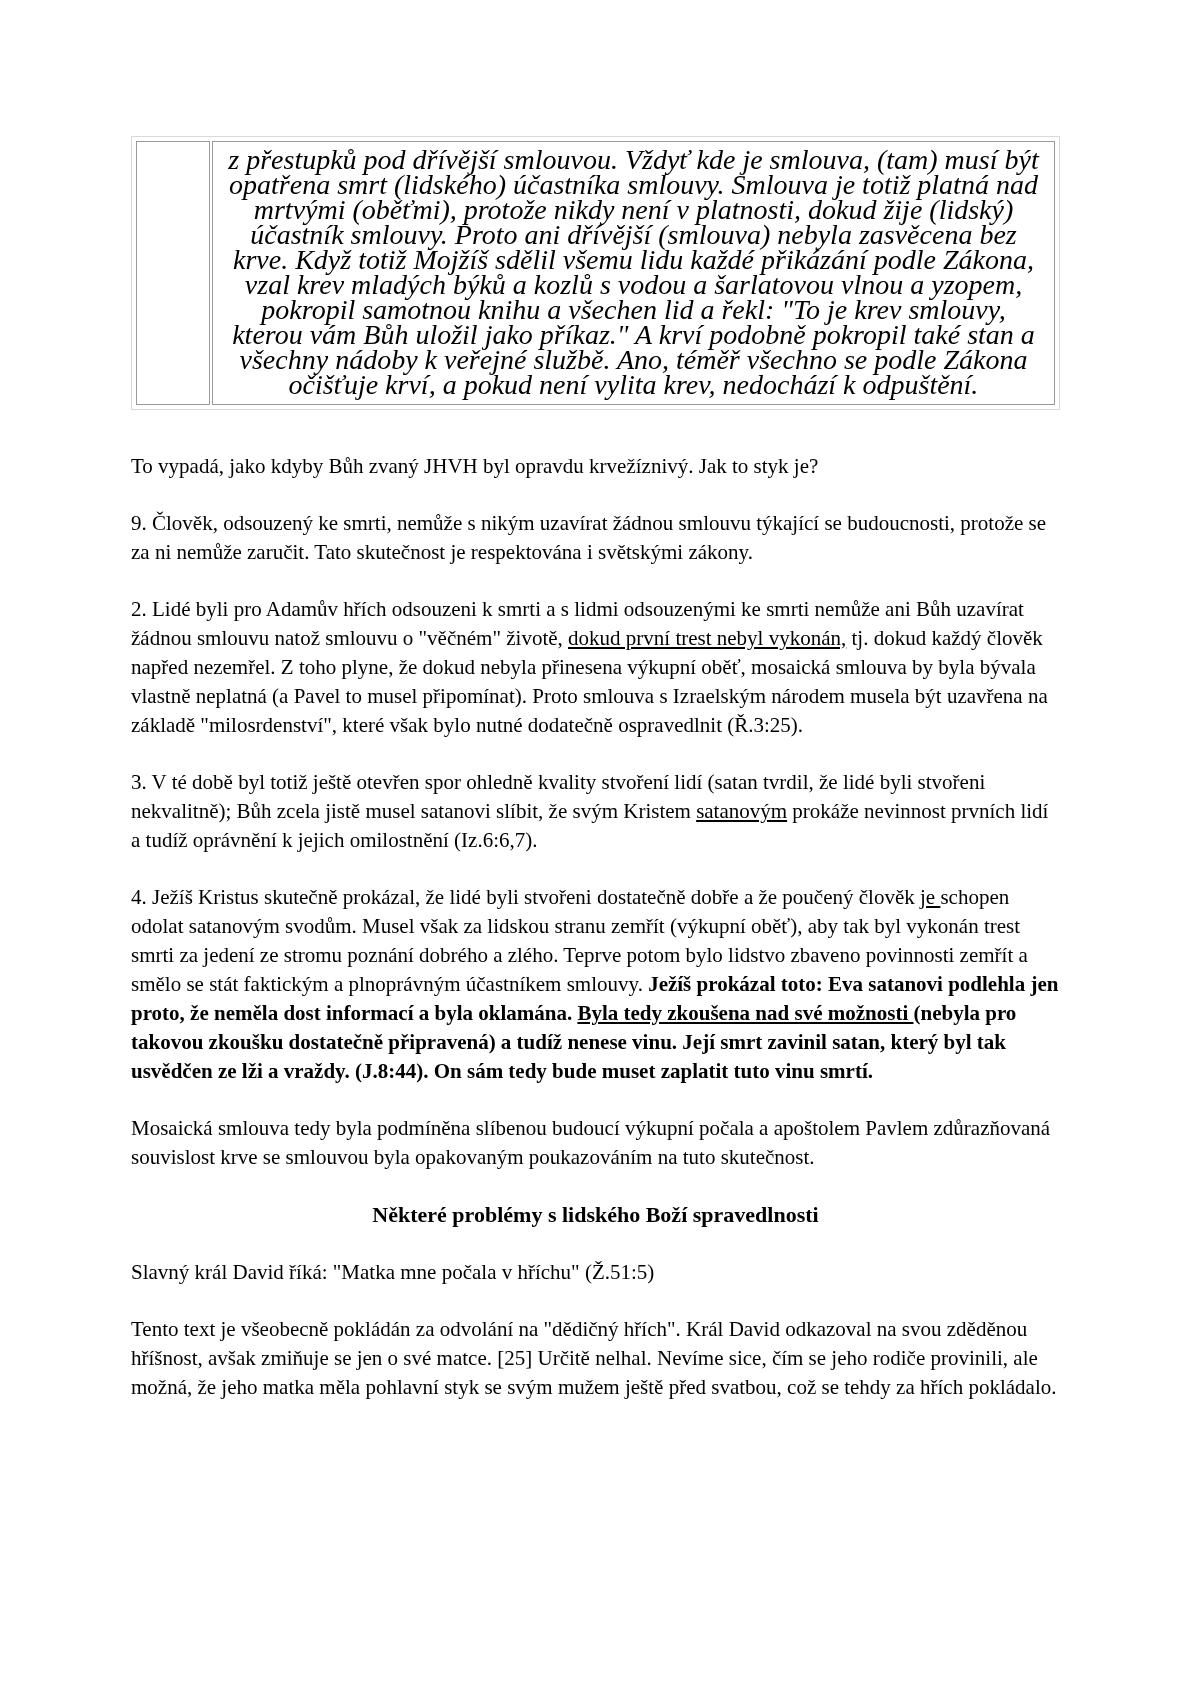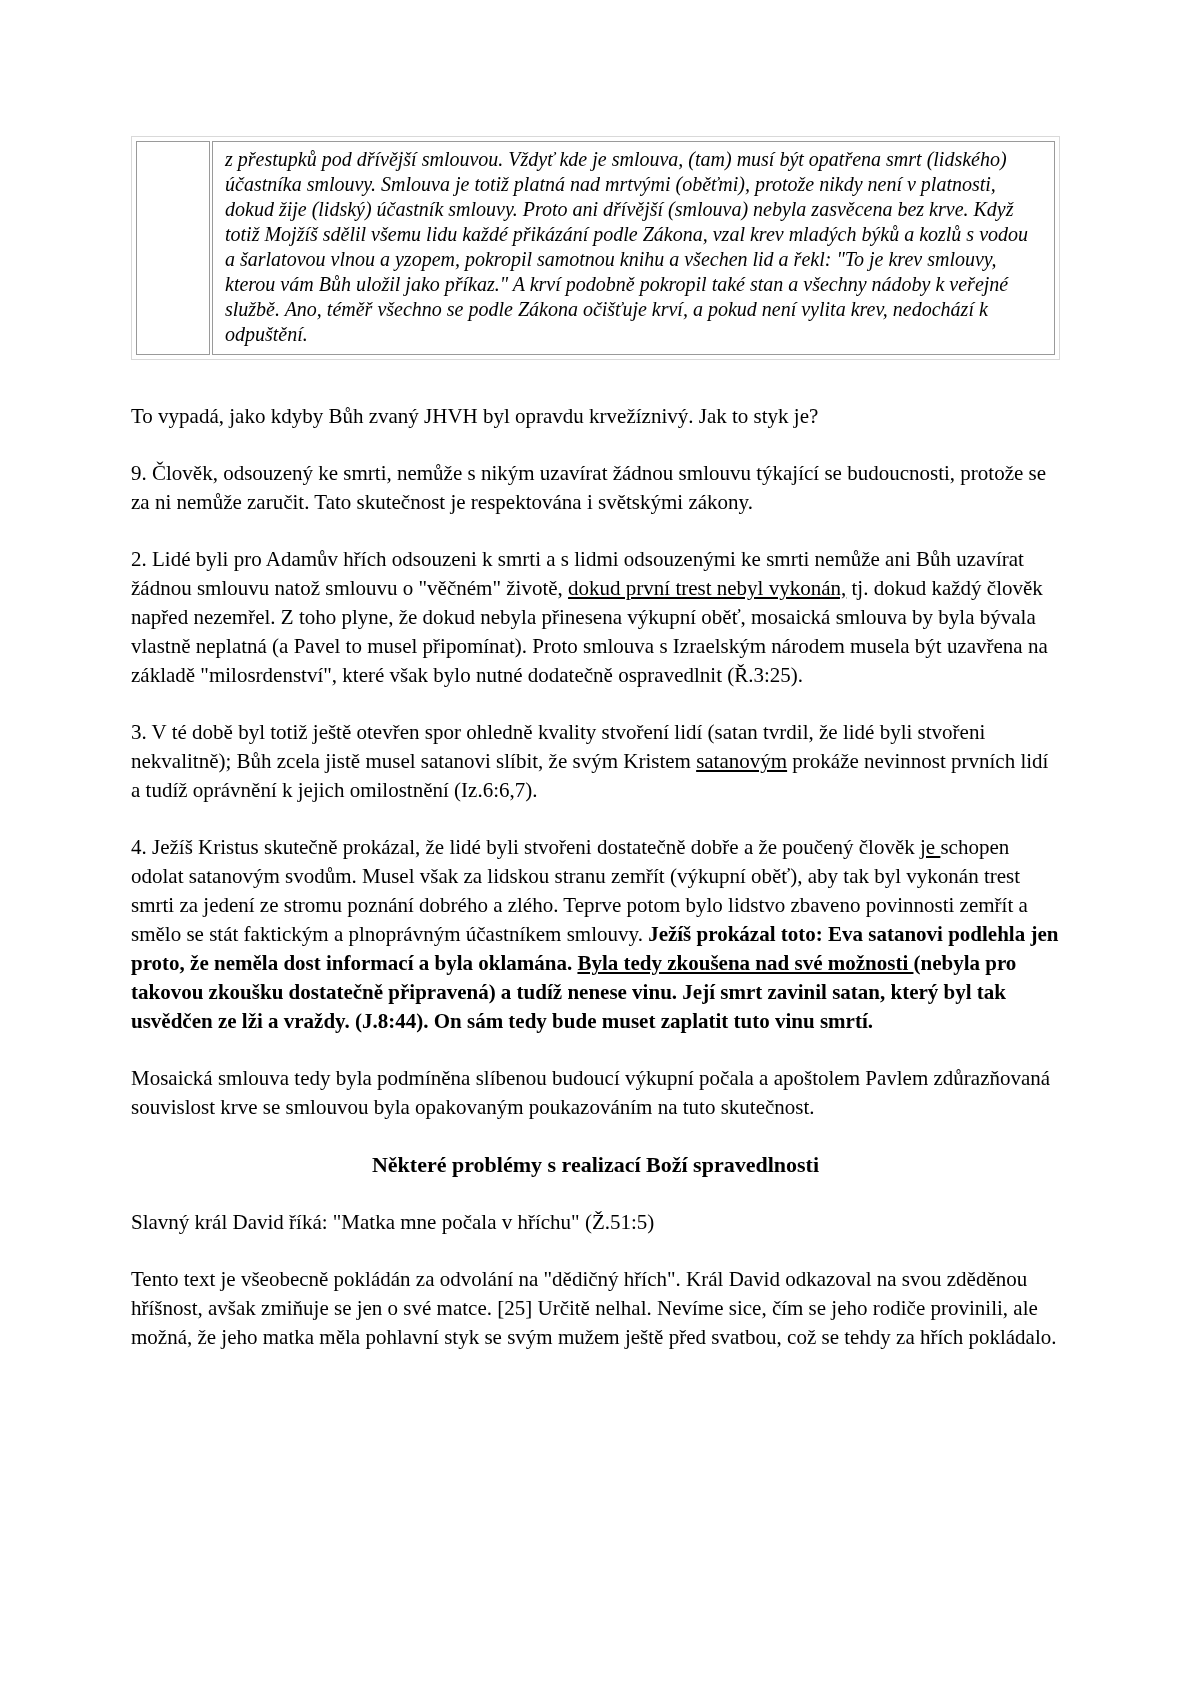--- a/index.html
+++ b/index.html
@@ -33,22 +33,23 @@
     width: 74px;
     flex: 0 0 74px;
     border: 1px solid #9a9a9a;
     margin-right: 2px;
   }
   .quote-cell-text {
     flex: 1 1 auto;
     border: 1px solid #9a9a9a;
     padding: 5px 12px 7px 12px;
     font-style: italic;
-    font-size: 20px;
+    font-size: 28px;
     line-height: 25px;
+    text-align: center;
   }
   p.body-para {
     font-size: 21px;
     line-height: 29px;
     margin: 28px 0;
     text-align: left;
   }
   p.body-para:first-of-type { margin-top: 0; }
   h2.section-heading {
     font-size: 22px;
@@ -75,19 +76,19 @@
   <p class="body-para">9. Člověk, odsouzený ke smrti, nemůže s nikým uzavírat žádnou smlouvu týkající se budoucnosti, protože se za ni nemůže zaručit. Tato skutečnost je respektována i světskými zákony.</p>
 
   <p class="body-para">2. Lidé byli pro Adamův hřích odsouzeni k smrti a s lidmi odsouzenými ke smrti nemůže ani Bůh uzavírat žádnou smlouvu natož smlouvu o "věčném" životě, <span style="text-decoration: underline;">dokud první trest nebyl vykonán,</span> tj. dokud každý člověk napřed nezemřel. Z toho plyne, že dokud nebyla přinesena výkupní oběť, mosaická smlouva by byla bývala vlastně neplatná (a Pavel to musel připomínat). Proto smlouva s Izraelským národem musela být uzavřena na základě "milosrdenství", které však bylo nutné dodatečně ospravedlnit (Ř.3:25).</p>
 
   <p class="body-para">3. V té době byl totiž ještě otevřen spor ohledně kvality stvoření lidí (satan tvrdil, že lidé byli stvořeni nekvalitně); Bůh zcela jistě musel satanovi slíbit, že svým Kristem <span style="text-decoration: underline;">satanovým</span> prokáže nevinnost prvních lidí a tudíž oprávnění k jejich omilostnění (Iz.6:6,7).</p>
 
   <p class="body-para">4. Ježíš Kristus skutečně prokázal, že lidé byli stvořeni dostatečně dobře a že poučený člověk <span style="text-decoration: underline;">je </span>schopen odolat satanovým svodům. Musel však za lidskou stranu zemřít (výkupní oběť), aby tak byl vykonán trest smrti za jedení ze stromu poznání dobrého a zlého. Teprve potom bylo lidstvo zbaveno povinnosti zemřít a smělo se stát faktickým a plnoprávným účastníkem smlouvy. <span style="font-weight: bold;">Ježíš prokázal toto: Eva satanovi podlehla jen proto, že neměla dost informací a byla oklamána. </span><span style="font-weight: bold; text-decoration: underline;">Byla tedy zkoušena nad své možnosti </span><span style="font-weight: bold;">(nebyla pro takovou zkoušku dostatečně připravená) a tudíž nenese vinu. Její smrt zavinil satan, který byl tak usvědčen ze lži a vraždy. (J.8:44). On sám tedy bude muset zaplatit tuto vinu smrtí.</span></p>
 
   <p class="body-para">Mosaická smlouva tedy byla podmíněna slíbenou budoucí výkupní počala a apoštolem Pavlem zdůrazňovaná souvislost krve se smlouvou byla opakovaným poukazováním na tuto skutečnost.</p>
 
-  <h2 class="section-heading">Některé problémy s realizací Boží spravedlnosti</h2>
+  <h2 class="section-heading">Některé problémy s lidského Boží spravedlnosti</h2>
 
   <p class="body-para">Slavný král David říká: "Matka mne počala v hříchu" (Ž.51:5)</p>
 
   <p class="body-para">Tento text je všeobecně pokládán za odvolání na "dědičný hřích". Král David odkazoval na svou zděděnou hříšnost, avšak zmiňuje se jen o své matce. [25] Určitě nelhal. Nevíme sice, čím se jeho rodiče provinili, ale možná, že jeho matka měla pohlavní styk se svým mužem ještě před svatbou, což se tehdy za hřích pokládalo.</p>
 
 </div>
 
 </body></html>

